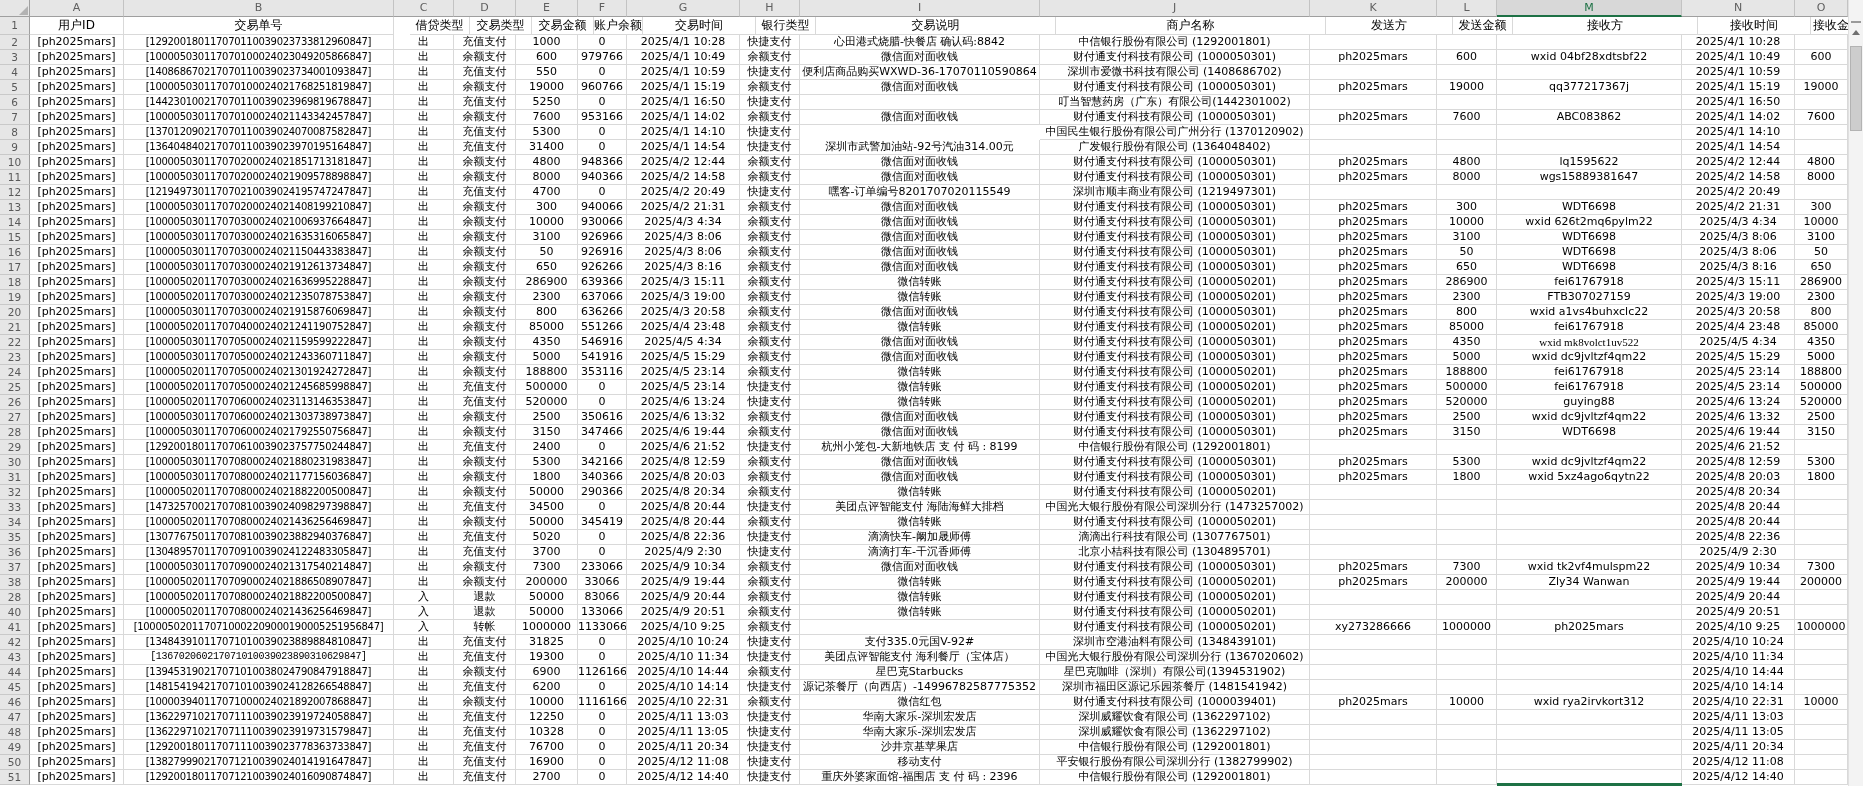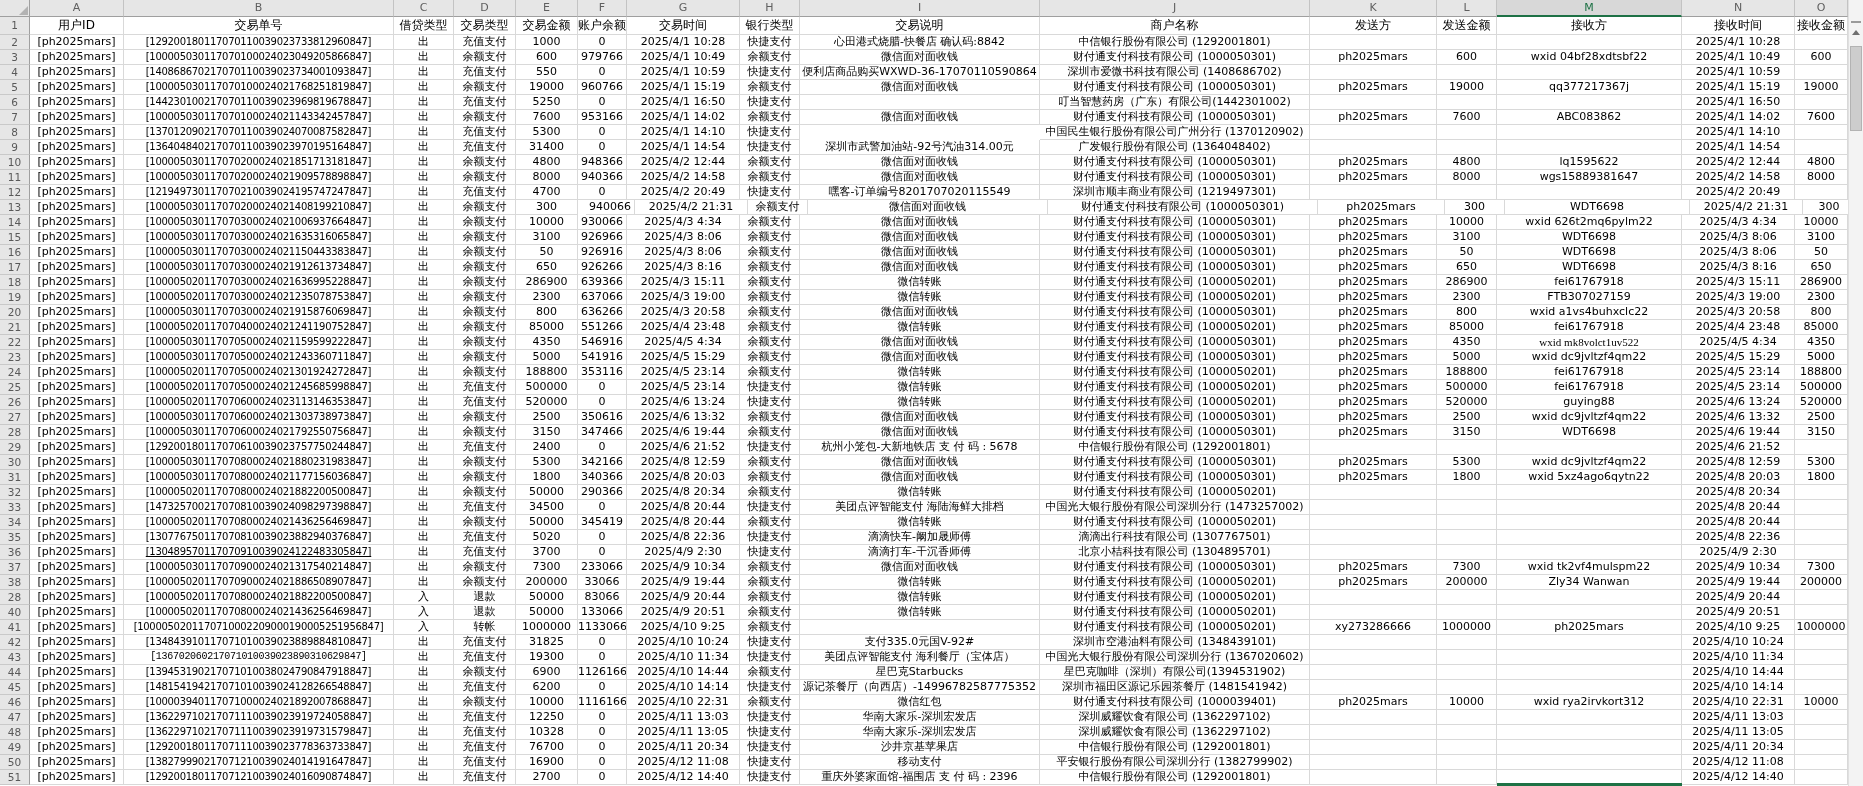--- a/index.html
+++ b/index.html
@@ -59,21 +59,21 @@
       <div class="lcell" style="width: 60px;">L</div>
       <div class="lcell sel" style="width: 185px;">M</div>
       <div class="lcell" style="width: 113px;">N</div>
       <div class="lcell" style="width: 53px;">O</div>
     </div>
   <div class="rows" id="rows">
       <div class="row hdr">
         <div class="gut">1</div>
         <div class="cell" style="width: 94px;">用户ID</div>
         <div class="cell" style="width: 270px;">交易单号</div>
-        <div class="cell" style="width: 60px;">借贷类型</div>
+        <div class="cell" style="width: 60px; margin-left: 16px;">借贷类型</div>
         <div class="cell" style="width: 62px;">交易类型</div>
         <div class="cell" style="width: 62px;">交易金额</div>
         <div class="cell" style="width: 49px;">账户余额</div>
         <div class="cell" style="width: 113px;">交易时间</div>
         <div class="cell" style="width: 60px;">银行类型</div>
         <div class="cell" style="width: 240px;">交易说明</div>
         <div class="cell" style="width: 270px;">商户名称</div>
         <div class="cell" style="width: 127px;">发送方</div>
         <div class="cell" style="width: 60px;">发送金额</div>
         <div class="cell" style="width: 185px;">接收方</div>
@@ -278,21 +278,21 @@
         <div class="cell" style="width: 113px;">2025/4/2 20:49</div>
         <div class="cell" style="width: 53px;"></div>
       </div>
       <div class="row">
         <div class="gut">13</div>
         <div class="cell" style="width: 94px;">[ph2025mars]</div>
         <div class="cell colB" style="width: 270px;">[100005030117070200024021408199210847]</div>
         <div class="cell" style="width: 60px;">出</div>
         <div class="cell" style="width: 62px;">余额支付</div>
         <div class="cell" style="width: 62px;">300</div>
-        <div class="cell" style="width: 49px; margin-left: 8px;">940066</div>
+        <div class="cell" style="width: 49px;">940066</div>
         <div class="cell" style="width: 113px;">2025/4/2 21:31</div>
         <div class="cell" style="width: 60px;">余额支付</div>
         <div class="cell" style="width: 240px;">微信面对面收钱</div>
         <div class="cell" style="width: 270px;">财付通支付科技有限公司 (1000050301)</div>
         <div class="cell" style="width: 127px;">ph2025mars</div>
         <div class="cell" style="width: 60px;">300</div>
         <div class="cell" style="width: 185px;">WDT6698</div>
         <div class="cell" style="width: 113px;">2025/4/2 21:31</div>
         <div class="cell" style="width: 53px;">300</div>
       </div>
@@ -569,21 +569,21 @@
       <div class="row">
         <div class="gut">29</div>
         <div class="cell" style="width: 94px;">[ph2025mars]</div>
         <div class="cell colB" style="width: 270px;">[129200180117070610039023757750244847]</div>
         <div class="cell" style="width: 60px;">出</div>
         <div class="cell" style="width: 62px;">充值支付</div>
         <div class="cell" style="width: 62px;">2400</div>
         <div class="cell" style="width: 49px;">0</div>
         <div class="cell" style="width: 113px;">2025/4/6 21:52</div>
         <div class="cell" style="width: 60px;">快捷支付</div>
-        <div class="cell" style="width: 240px;">杭州小笼包-大新地铁店 支 付 码 : 5678</div>
+        <div class="cell" style="width: 240px;">杭州小笼包-大新地铁店 支 付 码 : 8199</div>
         <div class="cell" style="width: 270px;">中信银行股份有限公司 (1292001801)</div>
         <div class="cell" style="width: 127px;"></div>
         <div class="cell" style="width: 60px;"></div>
         <div class="cell" style="width: 185px;"></div>
         <div class="cell" style="width: 113px;">2025/4/6 21:52</div>
         <div class="cell" style="width: 53px;"></div>
       </div>
       <div class="row">
         <div class="gut">30</div>
         <div class="cell" style="width: 94px;">[ph2025mars]</div>
@@ -688,21 +688,21 @@
         <div class="cell" style="width: 270px;">滴滴出行科技有限公司 (1307767501)</div>
         <div class="cell" style="width: 127px;"></div>
         <div class="cell" style="width: 60px;"></div>
         <div class="cell" style="width: 185px;"></div>
         <div class="cell" style="width: 113px;">2025/4/8 22:36</div>
         <div class="cell" style="width: 53px;"></div>
       </div>
       <div class="row">
         <div class="gut">36</div>
         <div class="cell" style="width: 94px;">[ph2025mars]</div>
-        <div class="cell colB" style="width: 270px; text-decoration: underline;">[130489570117070910039024122483305847]</div>
+        <div class="cell colB" style="width: 270px;">[130489570117070910039024122483305847]</div>
         <div class="cell" style="width: 60px;">出</div>
         <div class="cell" style="width: 62px;">充值支付</div>
         <div class="cell" style="width: 62px;">3700</div>
         <div class="cell" style="width: 49px;">0</div>
         <div class="cell" style="width: 113px;">2025/4/9 2:30</div>
         <div class="cell" style="width: 60px;">快捷支付</div>
         <div class="cell" style="width: 240px;">滴滴打车-干沉香师傅</div>
         <div class="cell" style="width: 270px;">北京小桔科技有限公司 (1304895701)</div>
         <div class="cell" style="width: 127px;"></div>
         <div class="cell" style="width: 60px;"></div>

